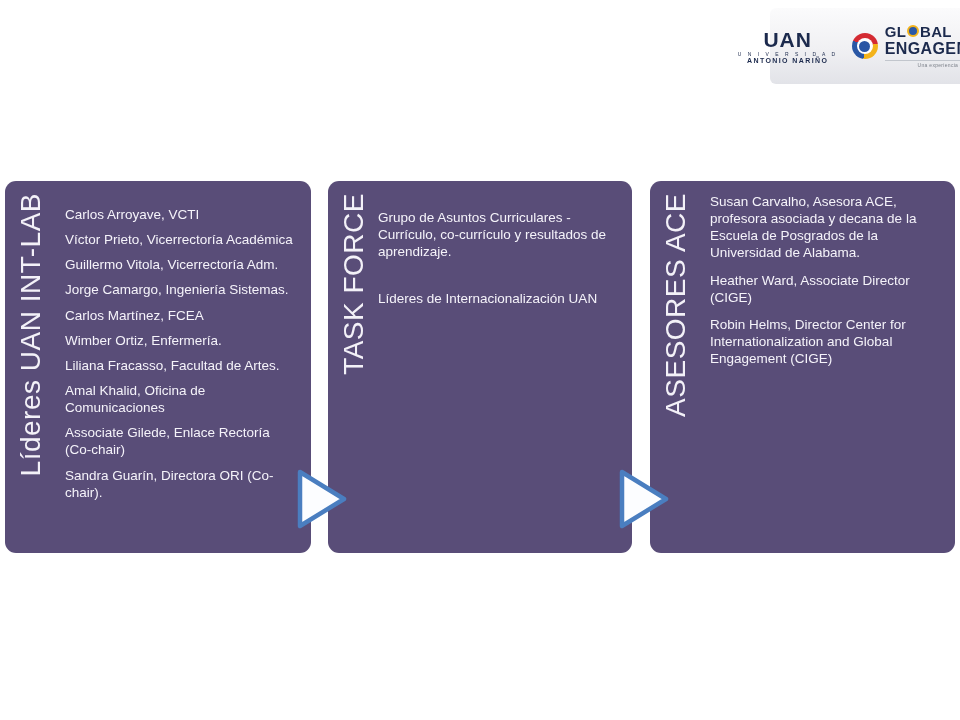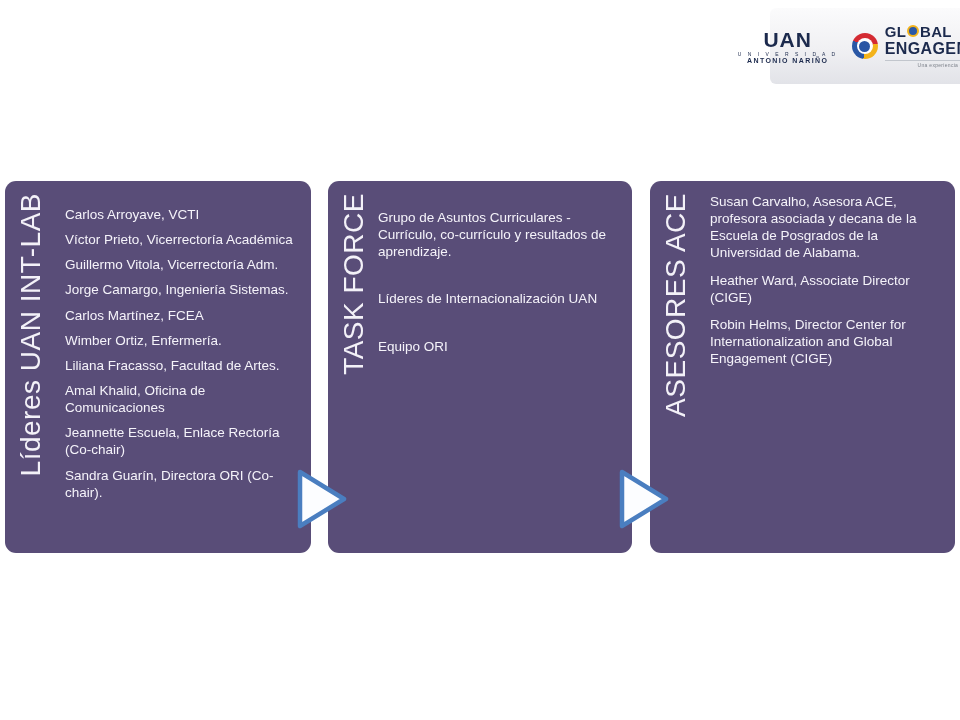--- a/index.html
+++ b/index.html
@@ -113,33 +113,32 @@
     </div>
     <div class="content">
       <p>Carlos Arroyave, VCTI</p>
       <p>Víctor  Prieto, Vicerrectoría Académica</p>
       <p>Guillermo Vitola, Vicerrectoría Adm.</p>
       <p>Jorge Camargo, Ingeniería Sistemas.</p>
       <p>Carlos Martínez, FCEA</p>
       <p>Wimber Ortiz, Enfermería.</p>
       <p>Liliana Fracasso, Facultad de Artes.</p>
       <p>Amal Khalid, Oficina de Comunicaciones</p>
-      <p>Jeannette Escuela, Enlace Rectoría (Co-chair)</p>
+      <p>Associate Gilede, Enlace Rectoría (Co-chair)</p>
       <p>Sandra Guarín, Directora ORI (Co-chair).</p>
     </div>
   </div>
 
   <div class="pbox box2">
     <div class="vlabel">
       <span>TASK FORCE</span>
     </div>
     <div class="content">
       <p>Grupo  de Asuntos Curriculares - Currículo, co-currículo y resultados de aprendizaje.</p>
       <p>Líderes de Internacionalización UAN</p>
-      <p>Equipo ORI</p>
     </div>
   </div>
 
   <div class="pbox box3">
     <div class="vlabel">
       <span>ASESORES ACE</span>
     </div>
     <div class="content">
       <p>Susan Carvalho, Asesora ACE, profesora asociada y decana de la Escuela de Posgrados de la Universidad de Alabama.</p>
       <p>Heather Ward,  Associate Director (CIGE)</p>

